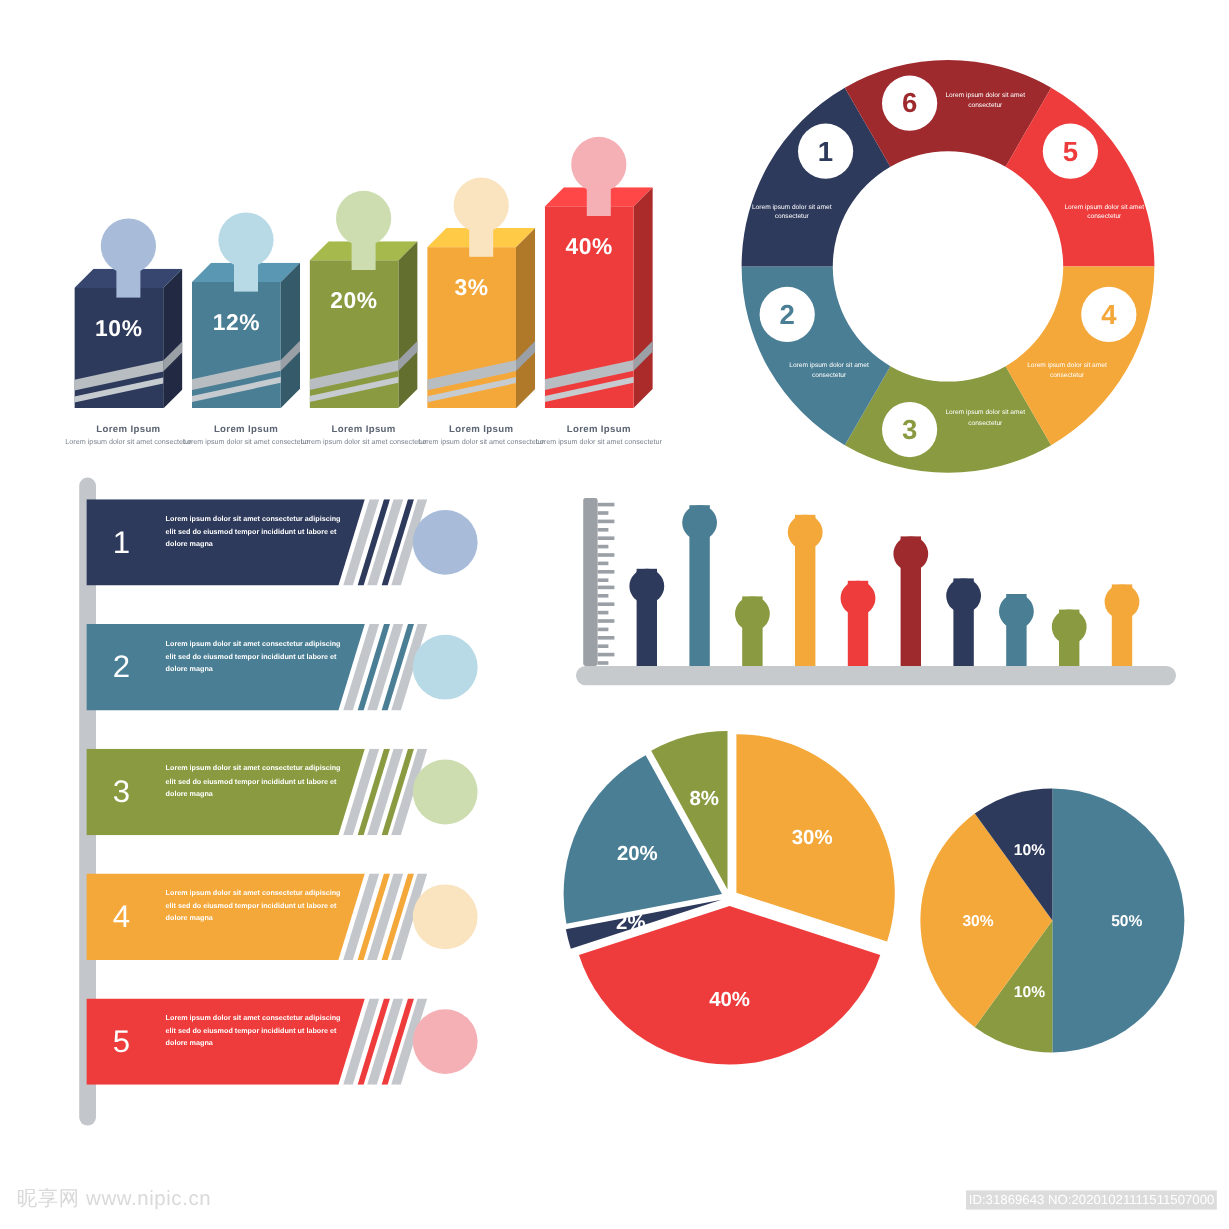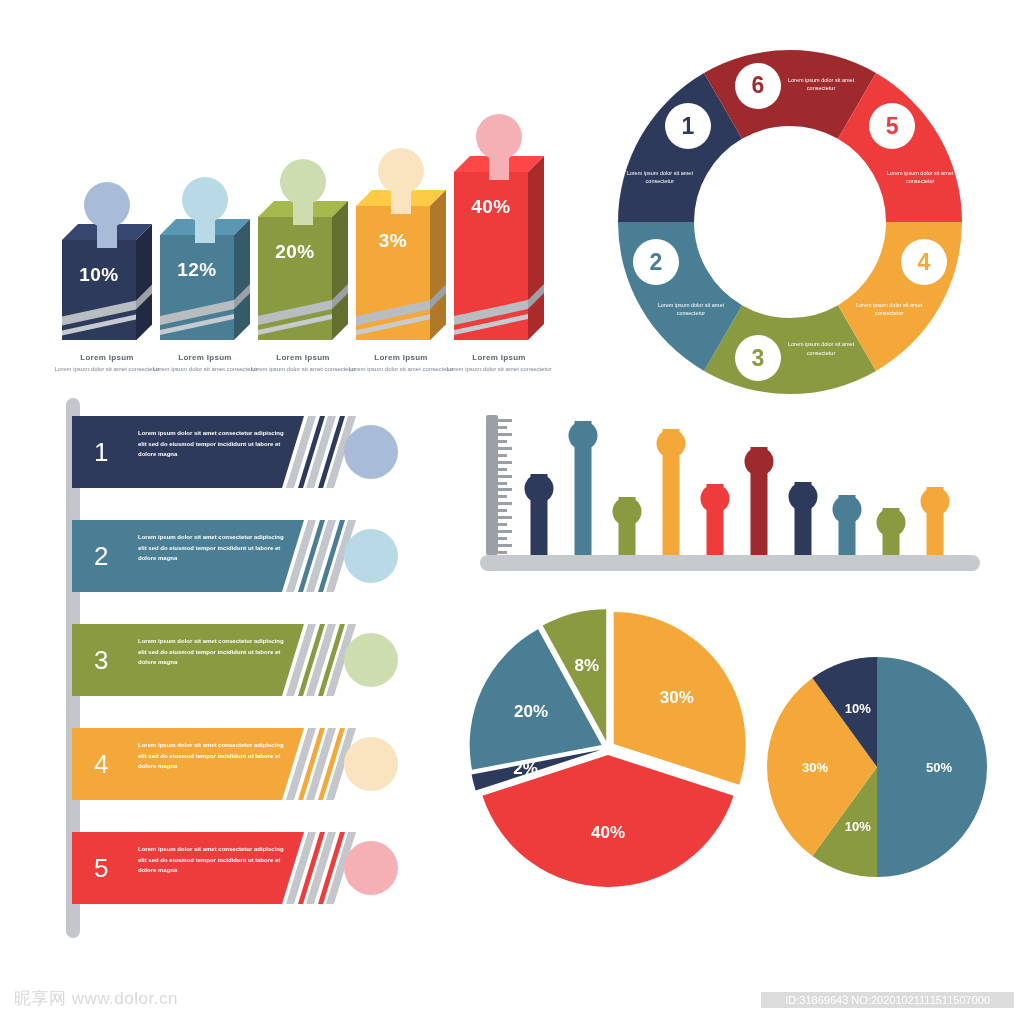--- a/index.html
+++ b/index.html
@@ -200,21 +200,21 @@
     letter-spacing: 0.5px;
     white-space: nowrap;
   }
   #watermark-right {
     position: absolute;
     right: 10px;
     bottom: 16px;
     background: #dcdcdc;
     color: #ffffff;
     font-size: 11px;
-    padding: 2px 24px;
+    padding: 2px 2px;
     white-space: nowrap;
   }
 </style>
 </head>
 <body>
 
 <div class="stage">
 
   <div class="panel" id="bar-chart">
       <div class="bar-group" style="left: 22px; width: 90px; height: 220.5px;">
@@ -493,16 +493,16 @@
         <path d="M 115 115 L 115 225 A 110 110 0 0 1 50.343622247827966 203.99186938124421 Z" fill="#8a9a40"></path>
         <path d="M 115 115 L 50.343622247827966 203.99186938124421 A 110 110 0 0 1 50.34362224782794 26.008130618755786 Z" fill="#f5a83a"></path>
         <path d="M 115 115 L 50.34362224782794 26.008130618755786 A 110 110 0 0 1 114.99999999999999 5 Z" fill="#2e3a5c"></path>
       </svg>
       <div class="slice-label sm" style="left: 177px; top: 115px;">50%</div>
       <div class="slice-label sm" style="left: 95.8409px; top: 173.966px;">10%</div>
       <div class="slice-label sm" style="left: 53px; top: 115px;">30%</div>
       <div class="slice-label sm" style="left: 95.8409px; top: 56.0345px;">10%</div>
     </div>
 
-  <div id="watermark-left">昵享网 www.dolor.cn</div>
+  <div id="watermark-left">昵享网 www.nipic.cn</div>
   <div id="watermark-right">ID:31869643 NO:20201021111511507000</div>
 
 </div>
 
 </body></html>

